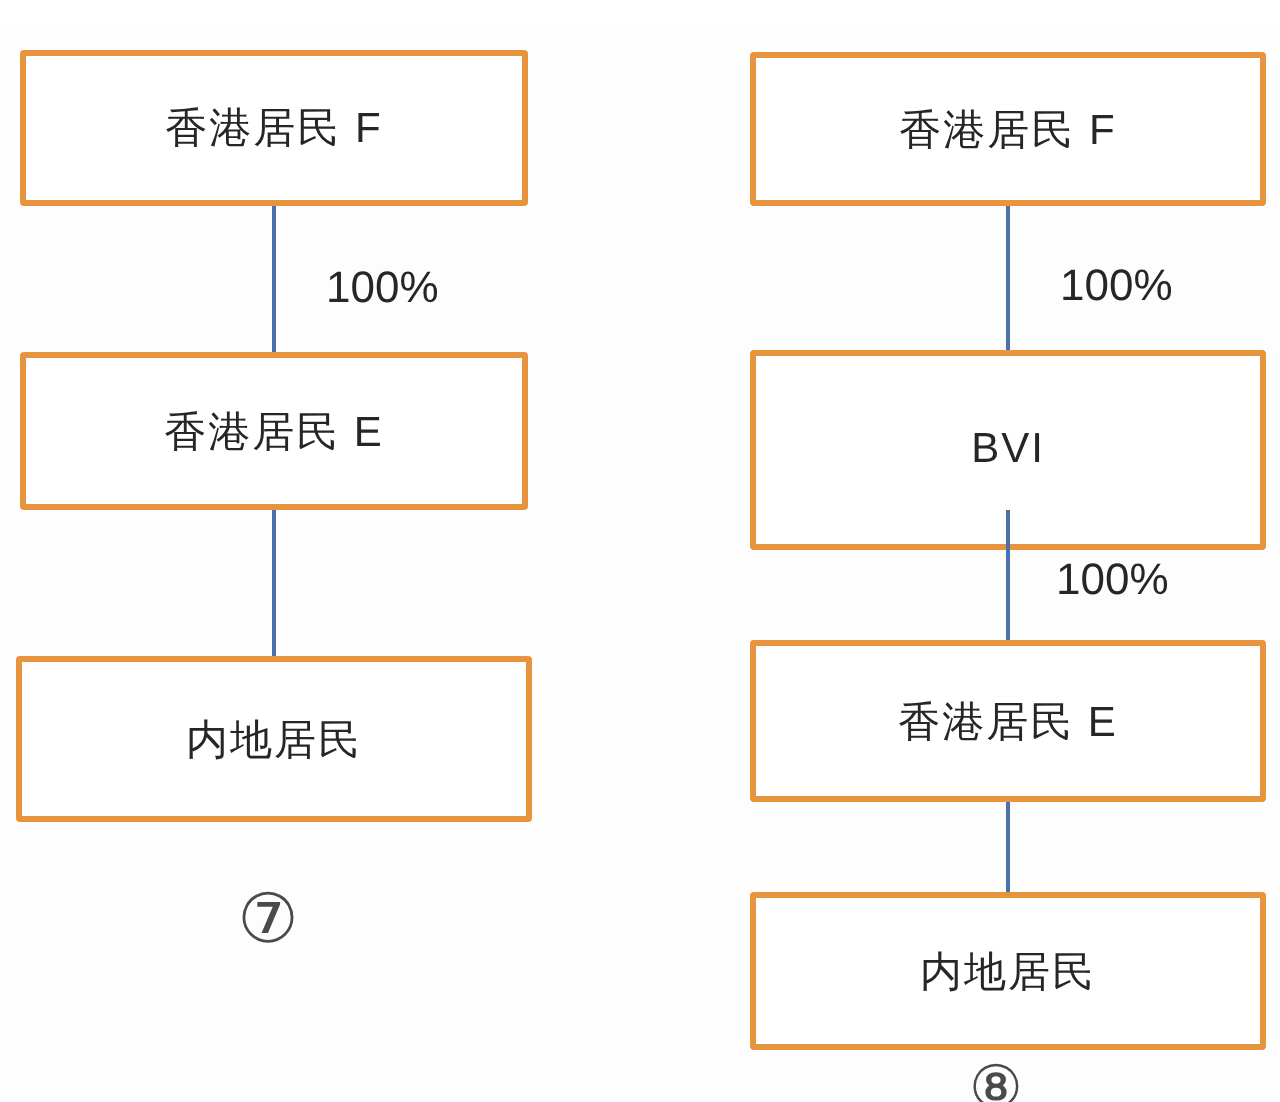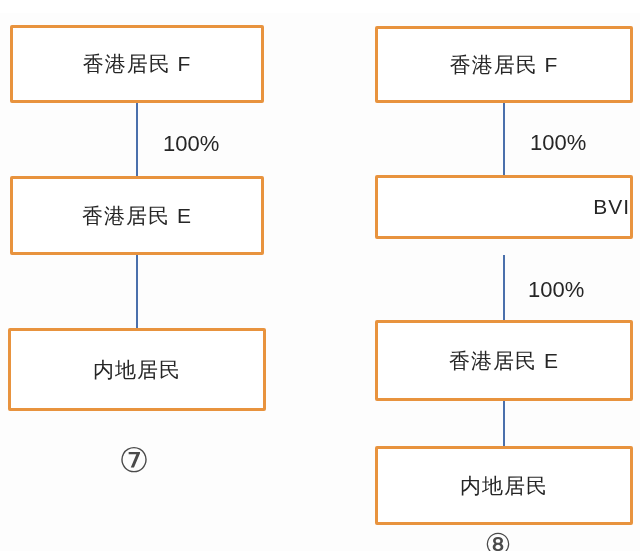--- a/index.html
+++ b/index.html
@@ -78,21 +78,21 @@
   </section>
 
   <section>
     <div class="node" style="left:375px; top:13px; width:258px; height:77px;">
       <span class="node-label">香港居民 F</span>
     </div>
 
     <div class="connector" style="left:503px; top:90px; height:72px;"></div>
     <div class="edge-label" style="left:530px; top:117px;">100%</div>
 
-    <div class="node" style="left:375px; top:162px; width:258px; height:64px;justify-content:flex-end;">
+    <div class="node" style="left:375px; top:162px; width:258px; height:100px;">
       <span class="node-label">BVI</span>
     </div>
 
     <div class="connector" style="left:503px; top:242px; height:65px;"></div>
     <div class="edge-label" style="left:528px; top:264px;">100%</div>
 
     <div class="node" style="left:375px; top:307px; width:258px; height:81px;">
       <span class="node-label">香港居民 E</span>
     </div>
 

